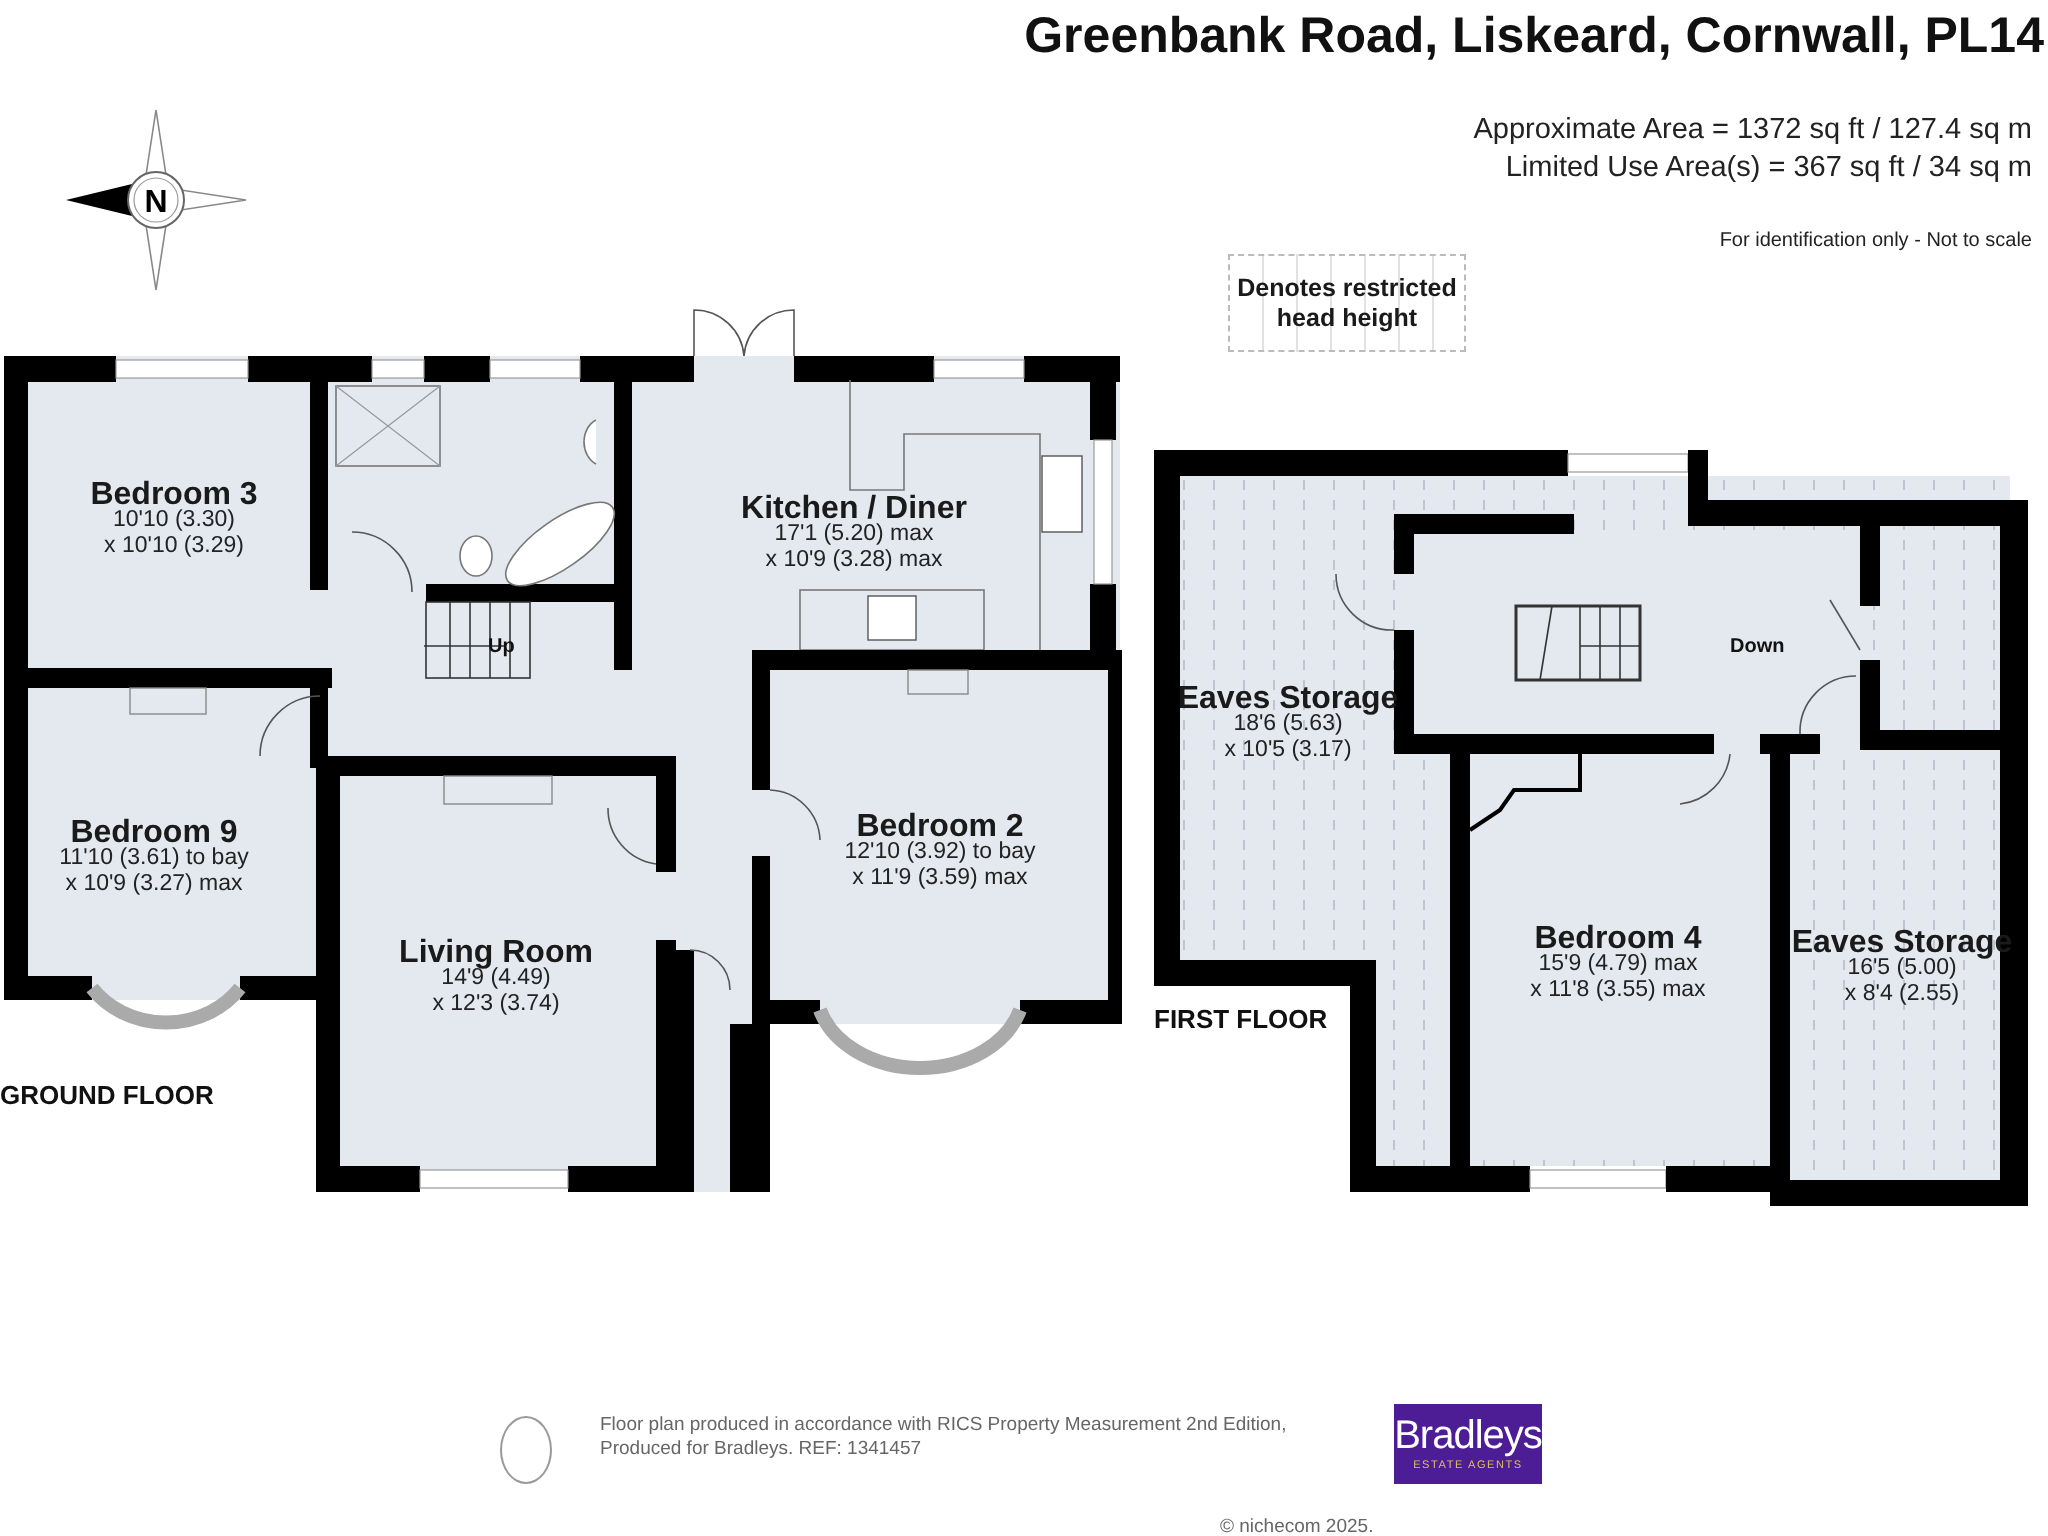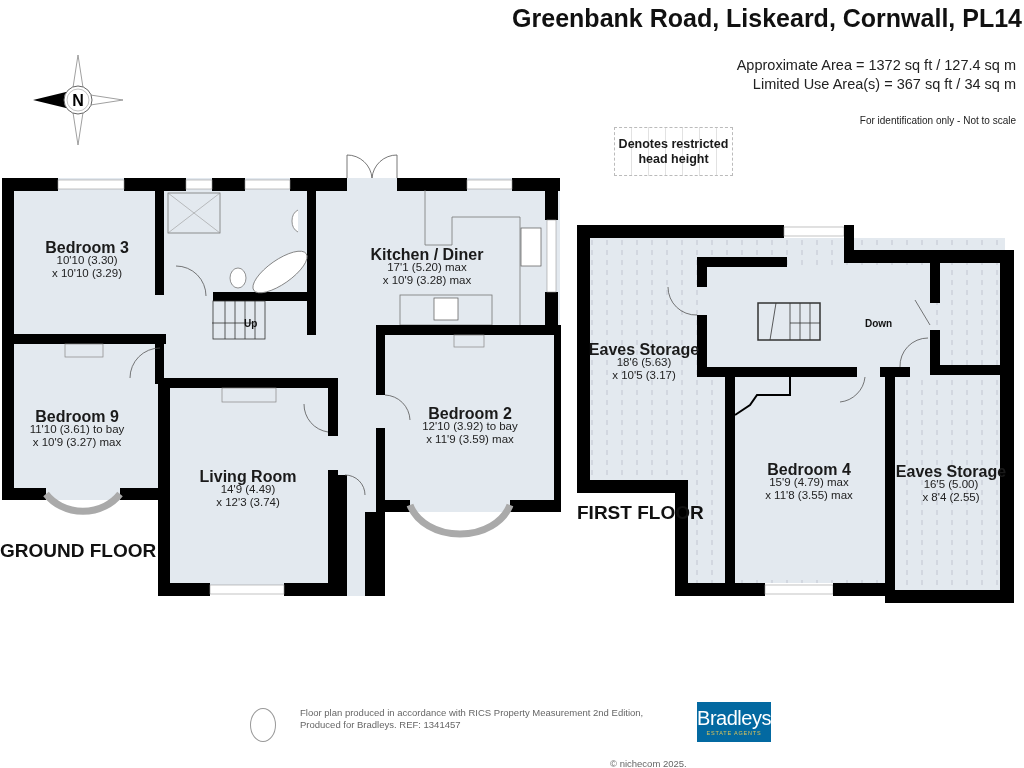--- a/index.html
+++ b/index.html
@@ -6,25 +6,25 @@
   body{width:1024px;height:768px;position:relative;overflow:hidden;font-family:"Liberation Sans",sans-serif;color:#1a1a1a;}
   .title{position:absolute;right:2px;top:4px;font-weight:bold;font-size:25px;color:#111;white-space:nowrap;}
   .areas{position:absolute;right:8px;top:56px;text-align:right;font-size:14.5px;line-height:19px;color:#222;}
   .note{position:absolute;right:8px;top:115px;font-size:10px;color:#222;}
   .legend{position:absolute;left:594px;top:127px;width:117px;height:47px;border:1px dashed #bbb;
     background-image:repeating-linear-gradient(90deg,transparent 0,transparent 16px,#e2e2e2 16px,#e2e2e2 17px);
     display:flex;align-items:center;justify-content:center;text-align:center;font-weight:bold;font-size:12.5px;line-height:15px;margin-left:20px;}
   svg.plan{position:absolute;left:0;top:0;}
   .lbl{position:absolute;text-align:center;font-size:11.5px;line-height:13px;color:#222;transform:translateX(-50%);white-space:nowrap;}
   .lbl b{display:block;font-size:16px;color:#1a1a1a;}
-  .floor{position:absolute;font-weight:bold;font-size:19px;color:#111;}
+  .floor{position:absolute;font-weight:bold;font-size:13px;color:#111;}
   .small{position:absolute;font-weight:bold;font-size:10px;color:#111;margin-left:44px;}
   .footer{position:absolute;left:288px;top:707px;font-size:9.5px;line-height:12px;color:#666;margin-left:12px;}
   .copy{position:absolute;left:610px;top:719px;font-size:9.5px;color:#666;margin-top:39px;}
-  .logo{position:absolute;left:697px;top:702px;width:74px;height:40px;background:#0369a1;color:#fff;text-align:center;}
+  .logo{position:absolute;left:697px;top:702px;width:74px;height:40px;background:#4c1d95;color:#fff;text-align:center;}
   .logo .n{font-size:20px;line-height:24px;padding-top:4px;letter-spacing:-0.5px;}
   .logo .s{font-size:5.5px;color:#d9c35a;letter-spacing:0.8px;line-height:6px;}
   .person{position:absolute;left:250px;top:708px;width:24px;height:32px;border:1px solid #999;border-radius:50%;}
 </style>
 </head>
 <body>
 
 <div class="title">Greenbank Road, Liskeard, Cornwall, PL14</div>
 <div class="areas">
   <div>Approximate Area = 1372 sq ft / 127.4 sq m</div>

